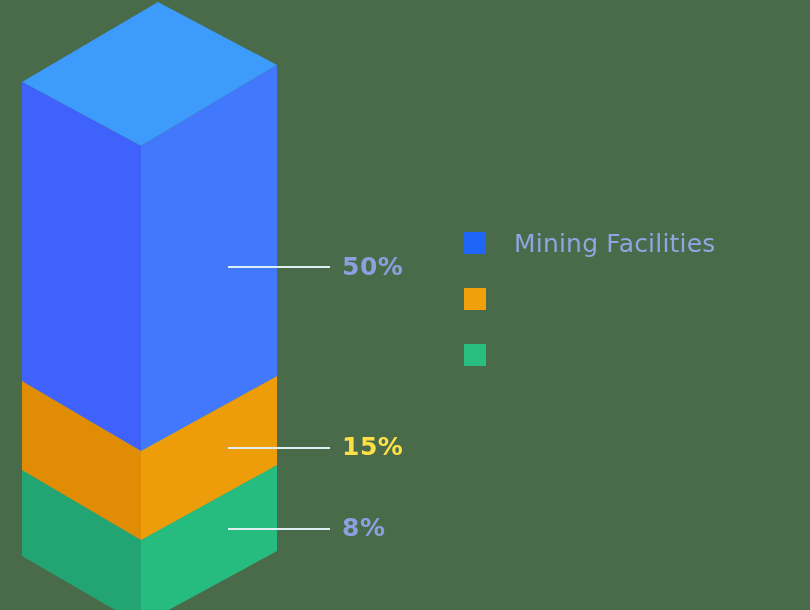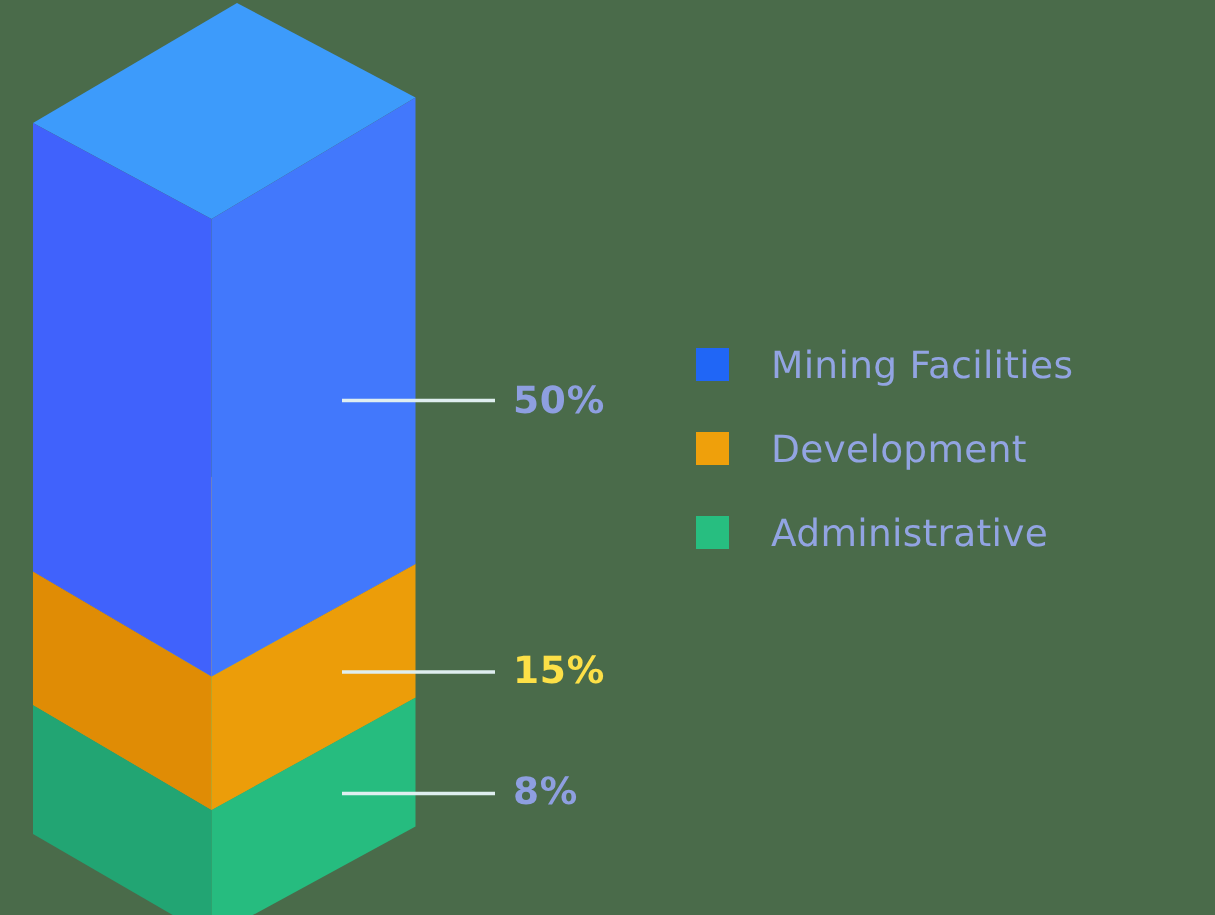--- a/index.html
+++ b/index.html
@@ -100,23 +100,21 @@
 
   <div id="legend">
 
     <div class="legend-row">
       <span class="legend-swatch" style="background:#2066F6;"></span>
       <span class="legend-text">Mining Facilities</span>
     </div>
 
     <div class="legend-row">
       <span class="legend-swatch" style="background:#EFA00B;"></span>
-      <span class="legend-text">Development</span>
     </div>
 
     <div class="legend-row">
       <span class="legend-swatch" style="background:#27BE80;"></span>
-      <span class="legend-text">Administrative</span>
     </div>
 
   </div>
 
 </div>
 
 </body></html>

